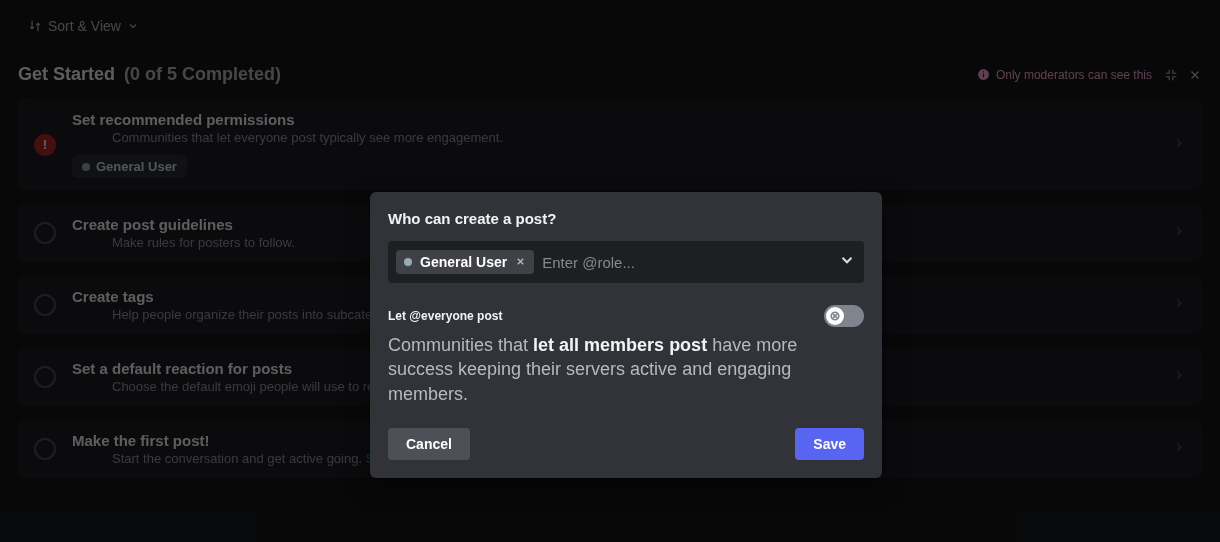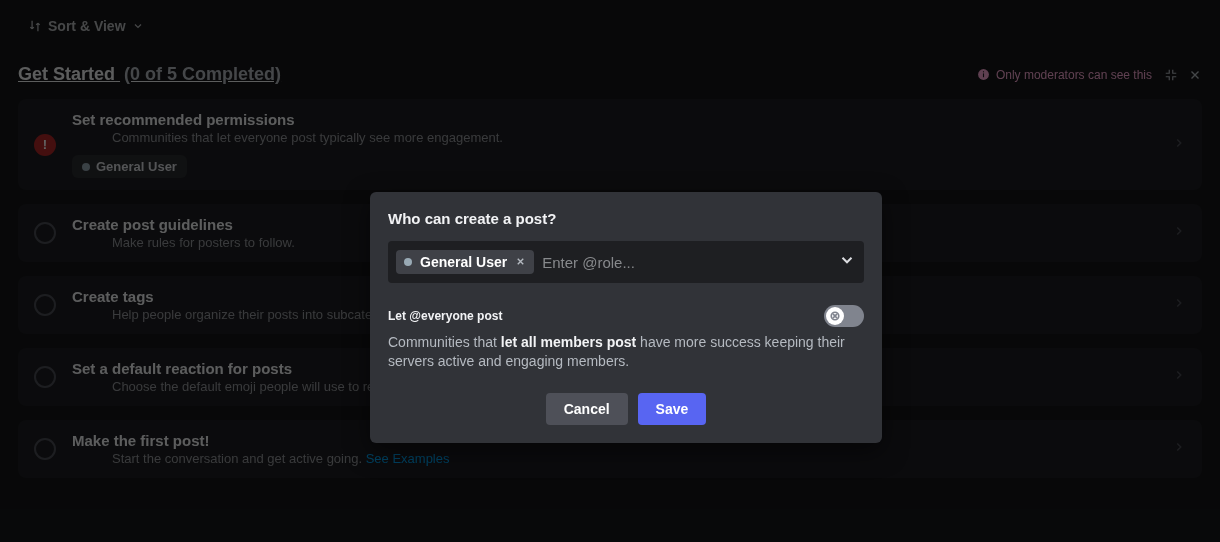--- a/index.html
+++ b/index.html
@@ -1,22 +1,22 @@
 <!DOCTYPE html>
 <html><head>
 <meta charset="utf-8">
 <style>
   * { box-sizing: border-box; margin: 0; padding: 0; }
   html, body { width: 1220px; height: 542px; background: #161719; color: #dcddde; font-family: "gg sans", "Helvetica Neue", Arial, sans-serif; overflow: hidden; }
   .wrap { position: relative; width: 100%; height: 100%; padding: 14px 18px; }
   .dim-overlay { position: absolute; inset: 0; background: rgba(0,0,0,0.62); pointer-events: none; z-index: 5; }
-  .sortview { display: inline-flex; align-items: center; gap: 6px; padding: 4px 10px; border-radius: 6px; color: #b9bbbe; font-size: 14px; font-weight: 700;}
+  .sortview { display: inline-flex; align-items: center; gap: 6px; padding: 4px 10px; border-radius: 6px; color: #b9bbbe; font-size: 14px; font-weight: 400;}
   .icon { display: inline-flex; }
   .header-row { display: flex; align-items: center; justify-content: space-between; margin-top: 26px; margin-bottom: 14px; }
-  .title-row { font-size: 18px; font-weight: 700; color: #f2f3f5; text-decoration: underline; }
+  .title-row { font-size: 18px; font-weight: 700; color: #f2f3f5; }
   .title-row .sub { color: #b5bac1; font-weight: 600; margin-left: 4px; }
   .mod-note { display: flex; align-items: center; gap: 6px; color: #f9a8d4; font-size: 12px; }
   .cards { display: flex; flex-direction: column; gap: 14px; }
   .card { background: #1e1f22; border-radius: 8px; padding: 12px 16px; display: flex; align-items: center; gap: 16px; position: relative; }
   .circle-alert { width: 22px; height: 22px; border-radius: 50%; background: #b42828; display: flex; align-items: center; justify-content: center; color: #fff; font-weight: bold; font-size: 13px; }
   .circle-empty { width: 22px; height: 22px; border-radius: 50%; border: 2px solid #4e5058; }
   .card-content { flex: 1; }
   .card-title { font-size: 15px; font-weight: 700; color: #f2f3f5; }
   .card-sub { font-size: 13px; color: #96989d; margin-top: 2px; margin-left: 40px; }
   .role-chip { display: inline-flex; align-items: center; gap: 6px; background: #2b2d31; border-radius: 6px; padding: 4px 10px; margin-top: 10px; font-size: 13px; font-weight: 600; color: #dbdee1; }
@@ -31,23 +31,23 @@
   .sel-chip .dot { width: 8px; height: 8px; border-radius: 50%; background: #99aab5; }
   .sel-chip .x { color: #b5bac1; font-size: 13px; cursor: pointer; }
   .role-input { flex: 1; background: transparent; border: none; outline: none; color: #dbdee1; font-size: 15px; }
   .role-input::placeholder { color: #87898c; }
   .dd-chev { color: #dcdde1; }
   .toggle-row { display: flex; align-items: center; justify-content: space-between; margin-top: 22px; }
   .toggle-label { font-size: 12px; font-weight: 600; color: #f2f3f5; }
   .toggle { width: 40px; height: 22px; background: #80848e; border-radius: 12px; position: relative; cursor: pointer; }
   .toggle .knob { position: absolute; top: 2px; left: 2px; width: 18px; height: 18px; background: #fff; border-radius: 50%; display:flex; align-items:center; justify-content:center; }
   .toggle .knob svg { width: 10px; height: 10px; }
-  .desc { font-size: 14px; color: #b5bac1; margin-top: 6px; line-height: 1.35; }
+  .desc { font-size: 18px; color: #b5bac1; margin-top: 6px; line-height: 1.35; }
   .desc b { color: #f2f3f5; font-weight: 600; }
-  .btn-row { display: flex; justify-content: center; gap: 10px; margin-top: 22px; }
+  .btn-row { display: flex; justify-content: space-between; gap: 10px; margin-top: 22px; }
   .btn { border: none; border-radius: 4px; padding: 8px 18px; font-size: 14px; font-weight: 600; cursor: pointer; }
   .btn-cancel { background: #4e5058; color: #fff; }
   .btn-save { background: #5865f2; color: #fff; }
   
   .anno { position: absolute; z-index: 30; pointer-events: none; }
   svg.arrow { position: absolute; overflow: visible; }
 </style>
 </head>
 <body>
 

